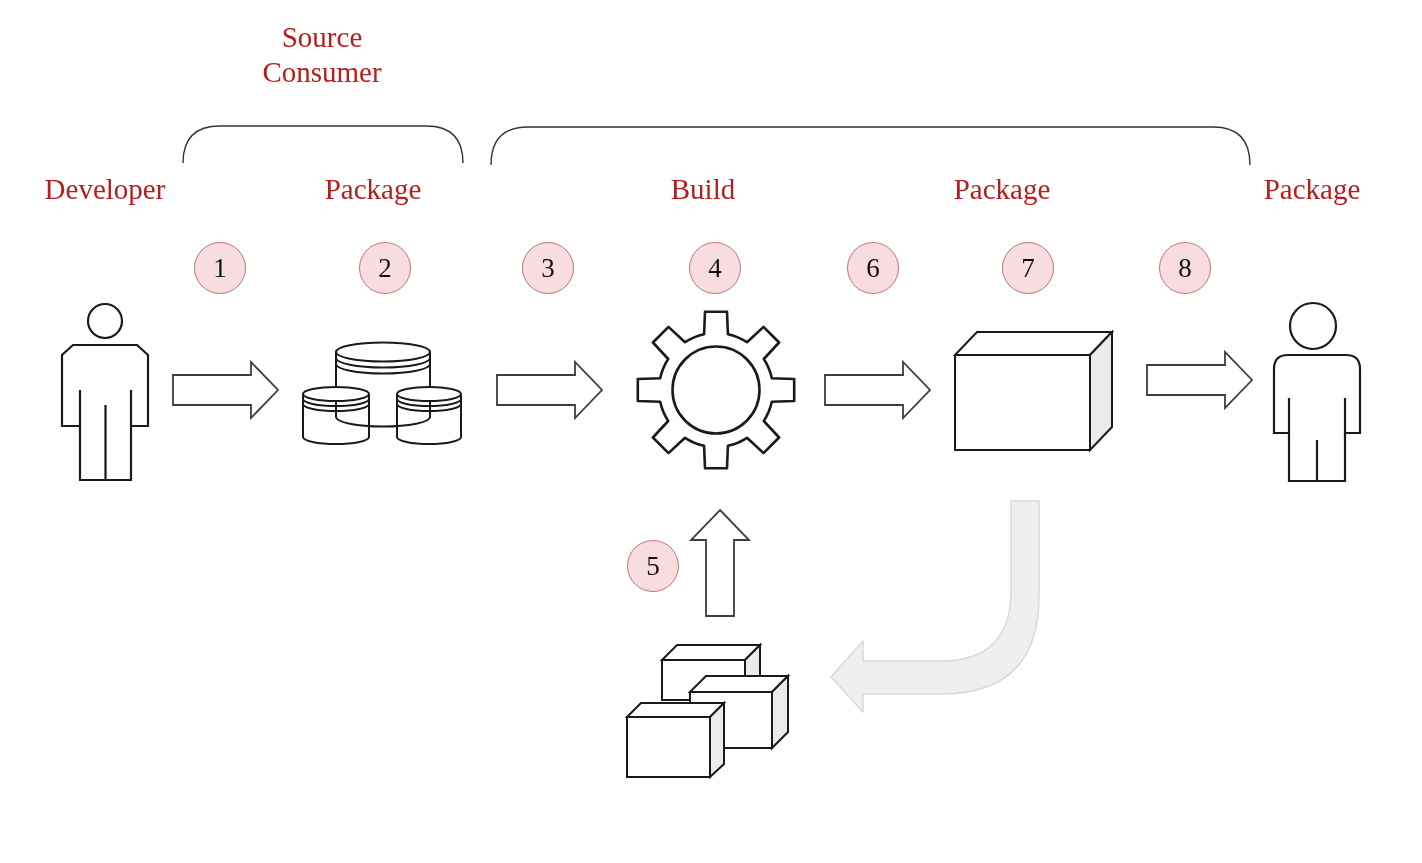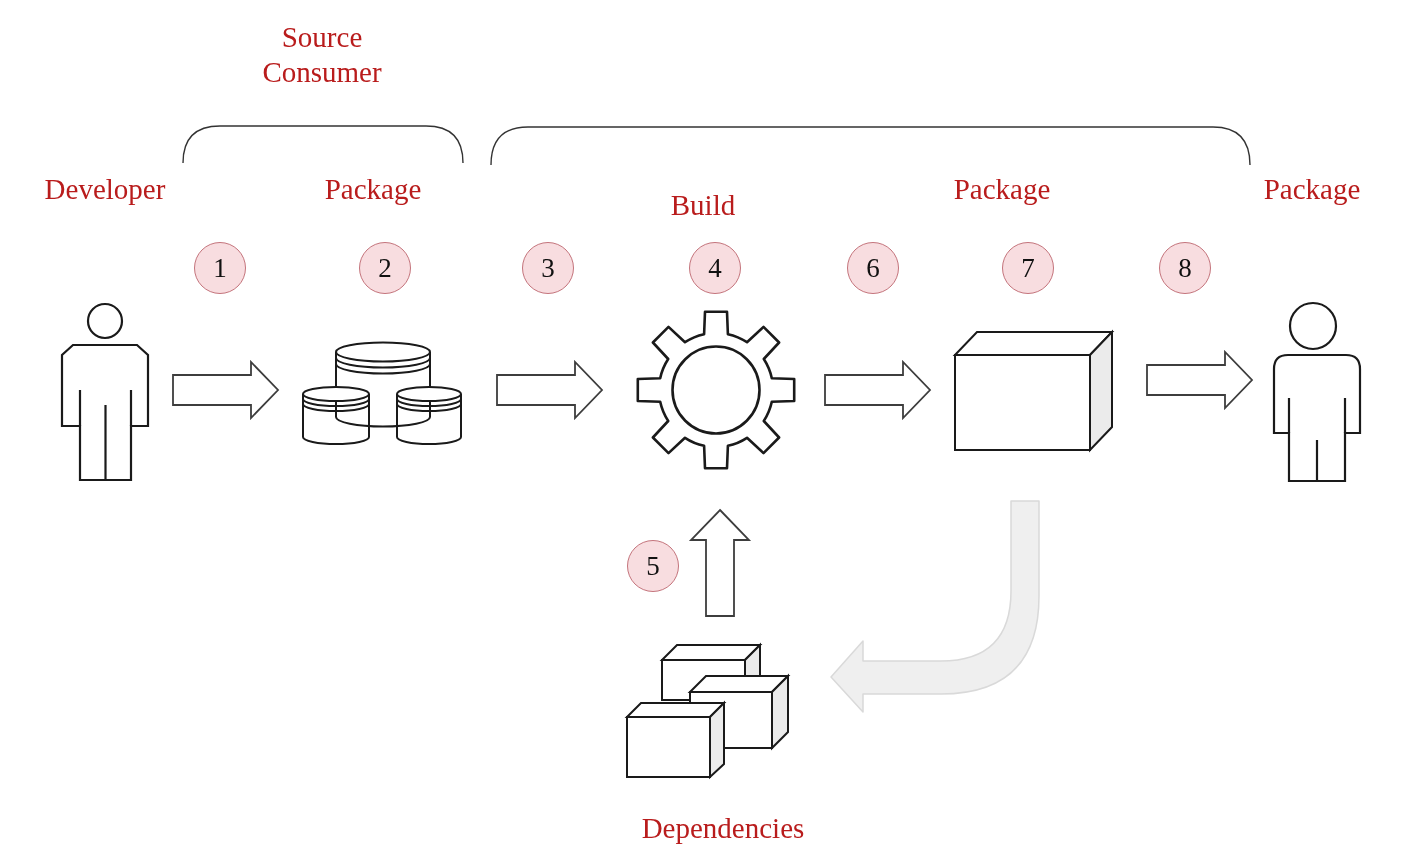--- a/index.html
+++ b/index.html
@@ -105,24 +105,23 @@
       <path d="M710,777 L710,717 L724,703 L724,764 Z" fill="#ebebeb"></path>
       <rect x="627" y="717" width="83" height="60" fill="#ffffff"></rect>
     </g>
   </svg>
 
   <div class="lbl" style="left:322px;top:20px;">Source</div>
   <div class="lbl" style="left:322px;top:55px;">Consumer</div>
 
   <div class="lbl" style="left:105px;top:172px;">Developer</div>
   <div class="lbl" style="left:373px;top:172px;">Package</div>
-  <div class="lbl" style="left:703px;top:172px;margin-top:16px;">Build</div>
+  <div class="lbl" style="left:703px;top:172px;">Build</div>
   <div class="lbl" style="left:1002px;top:172px;">Package</div>
   <div class="lbl" style="left:1312px;top:172px;">Package</div>
-  <div class="lbl" style="left:723px;top:811px;">Dependencies</div>
 
   <div class="marker" style="left:194px;top:242px;">1</div>
   <div class="marker" style="left:359px;top:242px;">2</div>
   <div class="marker" style="left:522px;top:242px;">3</div>
   <div class="marker" style="left:689px;top:242px;">4</div>
   <div class="marker" style="left:627px;top:540px;">5</div>
   <div class="marker" style="left:847px;top:242px;">6</div>
   <div class="marker" style="left:1002px;top:242px;">7</div>
   <div class="marker" style="left:1159px;top:242px;">8</div>
 

